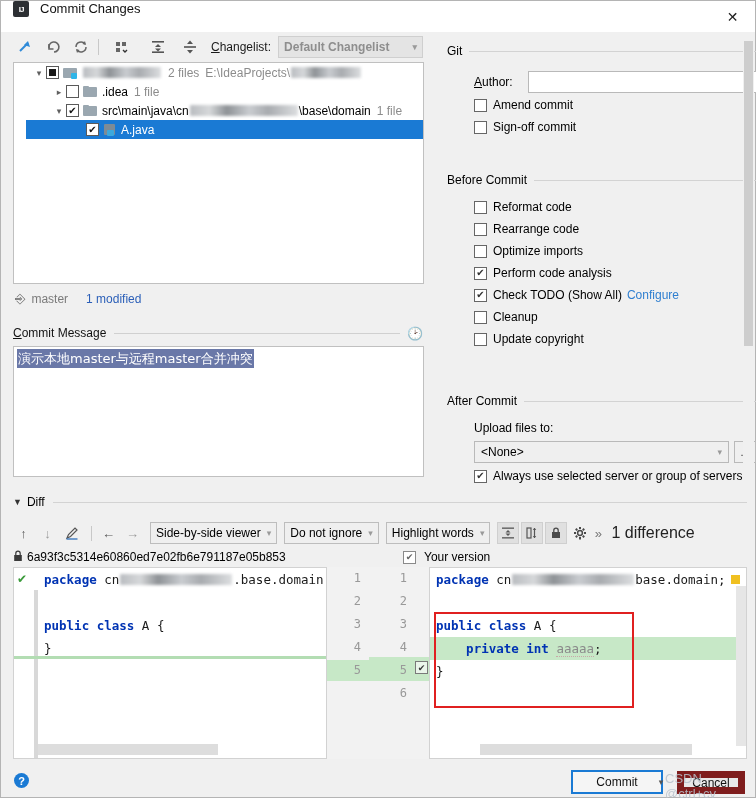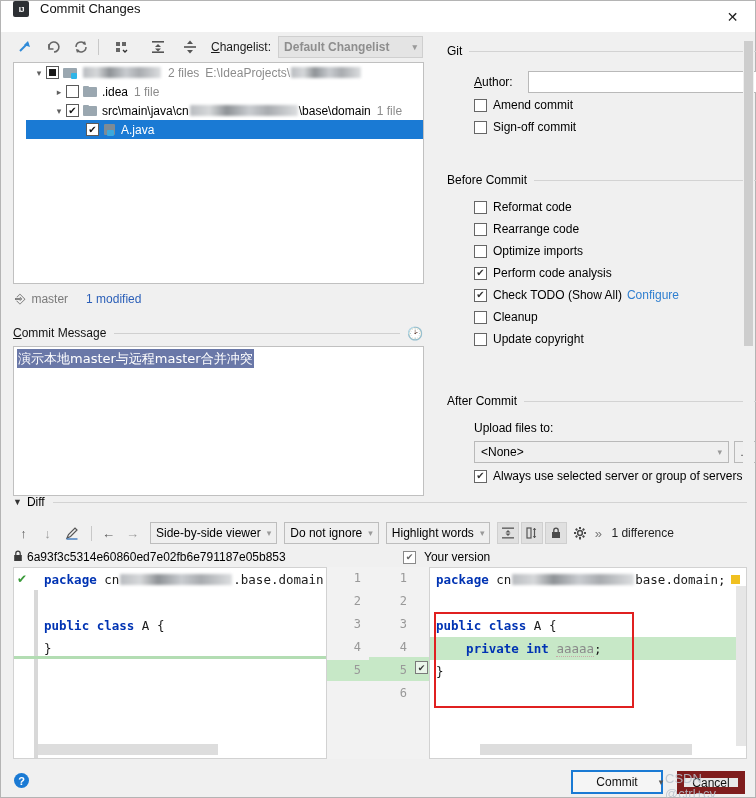--- a/index.html
+++ b/index.html
@@ -141,21 +141,21 @@
   
   .cm-header {
     position: absolute; left: 12px; top: 323px; width: 411px; height: 18px;
     display: flex; align-items: center;
   }
   .cm-title { font-size: 12px; color: #111; }
   .cm-title u { text-decoration: underline; }
   .cm-rule { flex: 1; height: 1px; background: #d0d0d0; margin: 0 8px; }
   .clock-ic { color: #555; font-size: 13px; }
   .cm-box {
-    position: absolute; left: 12px; top: 345px; width: 411px; height: 150px;
+    position: absolute; left: 12px; top: 345px; width: 411px; height: 131px;
     background: #fff; border: 1px solid #c0c0c0;
     padding: 2px 3px;
   }
   .cm-text {
     display: inline-block;
     background: #6a78a8; color: #fff;
     font-size: 13px; line-height: 19px; padding: 0 1px;
     font-family: "DejaVu Sans", sans-serif;
   }
 
@@ -226,21 +226,21 @@
   }
   .dt-sq {
     width: 22px; height: 22px; background: #e0e0e0; border: 1px solid #cfcfcf;
     display: flex; align-items: center; justify-content: center;
     margin-right: 2px; color: #4a4a4a; font-size: 12px;
   }
   .dt-plain {
     width: 22px; height: 22px; display: flex; align-items: center;
     justify-content: center; color: #4a4a4a; font-size: 13px;
   }
-  .diff-count { font-size: 12px; color: #222; margin-left: 6px; }
+  .diff-count { font-size: 16px; color: #222; margin-left: 6px; }
 
   .rev-bar {
     position: absolute; left: 12px; top: 546px; width: 734px; height: 20px;
     display: flex; align-items: center; font-size: 12px;
   }
   .lock-ic { font-size: 11px; margin-right: 4px; color: #3a3a3a; }
   .rev-hash { font-family: "Liberation Sans", sans-serif; font-size: 12px; }
   .rev-right { position: absolute; left: 390px; display: flex; align-items: center; }
   .cb3 {
     width: 13px; height: 13px; border: 1px solid #8a8a8a; background: #fff;

